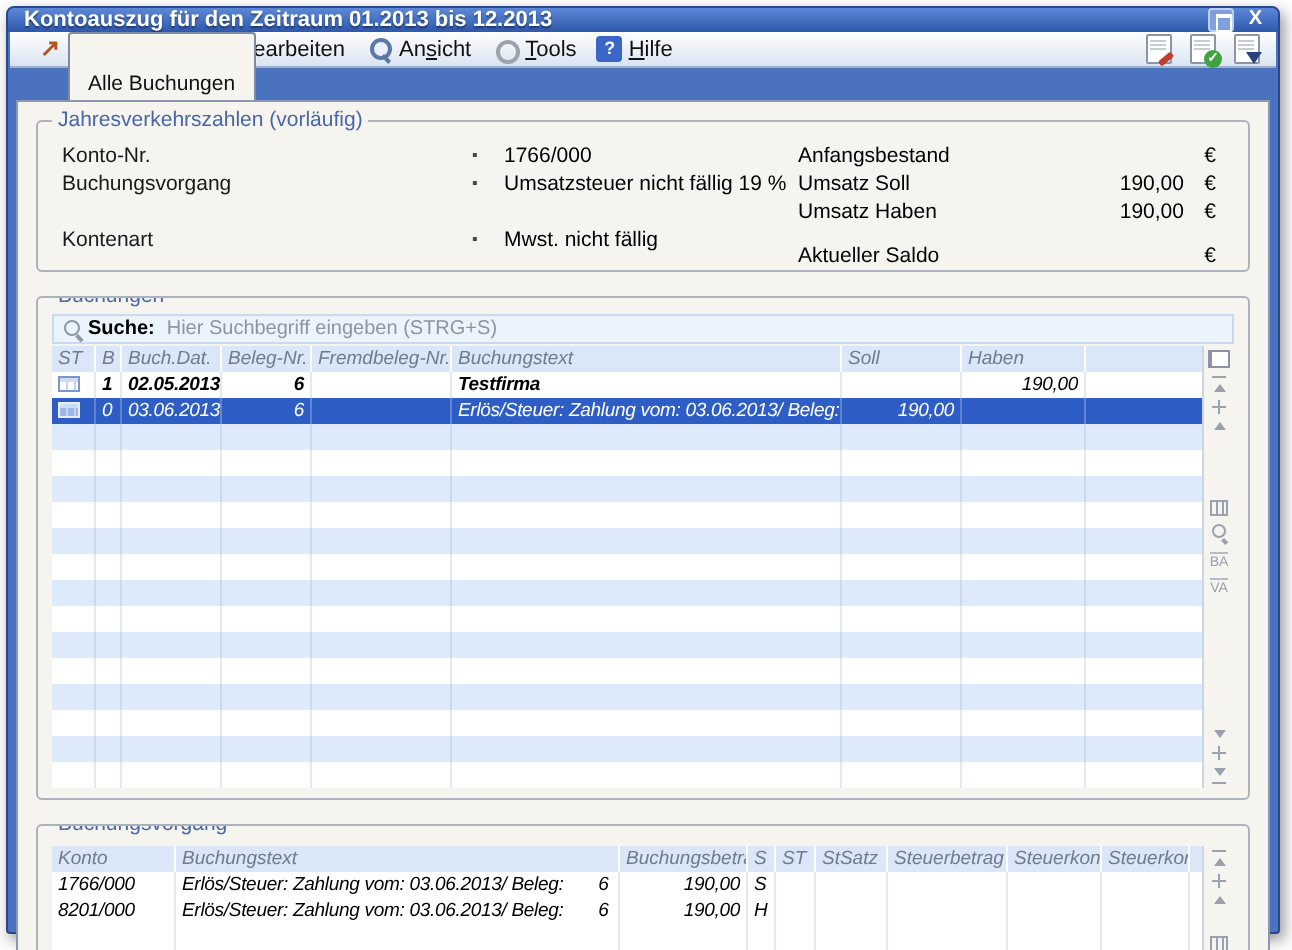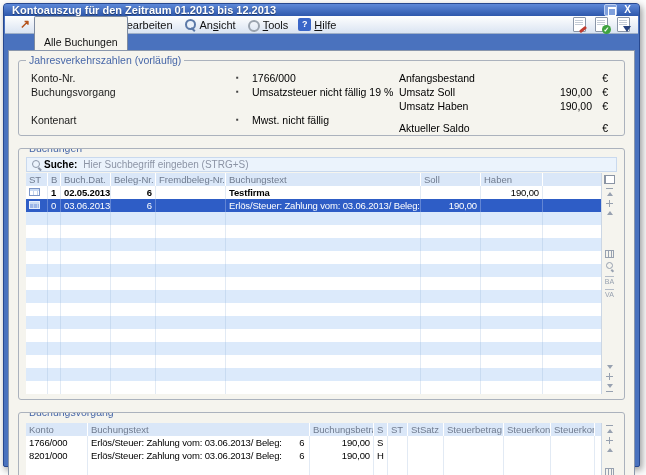--- a/index.html
+++ b/index.html
@@ -65,21 +65,21 @@
   
   .g-buch { flex:1; margin-top:12px; padding:8px 7px 5px; display:flex; flex-direction:column; overflow:hidden; }
   .searchrow { height:15px; background:#EBF3FC; border:1px solid #C9D9EE; display:flex; align-items:center; padding:0 4px; font-size:10px; }
   .s-mag { position:relative; width:13px; height:12px; }
   .s-mag::before { content:""; position:absolute; left:1px; top:1px; width:6px; height:6px; border:1.5px solid #8C97A8; border-radius:50%; }
   .s-mag::after { content:""; position:absolute; left:8px; top:8px; width:4px; height:1.5px; background:#8C97A8; transform:rotate(45deg); transform-origin:0 0; }
   .s-label { font-weight:bold; margin-right:6px; }
   .s-ph { color:#8C94A5; }
 
   .tablewrap { flex:1; display:flex; overflow:hidden; margin-top:1px; }
-  .tbl { flex:1; display:flex; flex-direction:column; overflow:hidden; }
+  .tbl { flex:1; display:flex; flex-direction:column; overflow:hidden;font-style:italic; }
   .thead { display:flex; height:13px; background:#DAE7F8; flex-shrink:0; }
   .th { font-size:9.5px; color:#6F7B8F; padding:0 3px; line-height:13px; border-right:1px solid #fff; overflow:hidden; white-space:nowrap; }
   .trow { display:flex; height:13px; flex-shrink:0; background:#fff; }
   .td { font-size:9.5px; line-height:13px; padding:0 3px; border-right:1px solid rgba(150,178,215,0.28); overflow:hidden; white-space:pre; letter-spacing:-0.15px; }
   .num { text-align:right; }
   .stripe { background:#DCEAFB; }
   .sel { background:#2E5DC6; color:#fff; }
   .sel .td { border-right-color:rgba(255,255,255,0.25); }
   .bold { font-weight:bold; }
 

